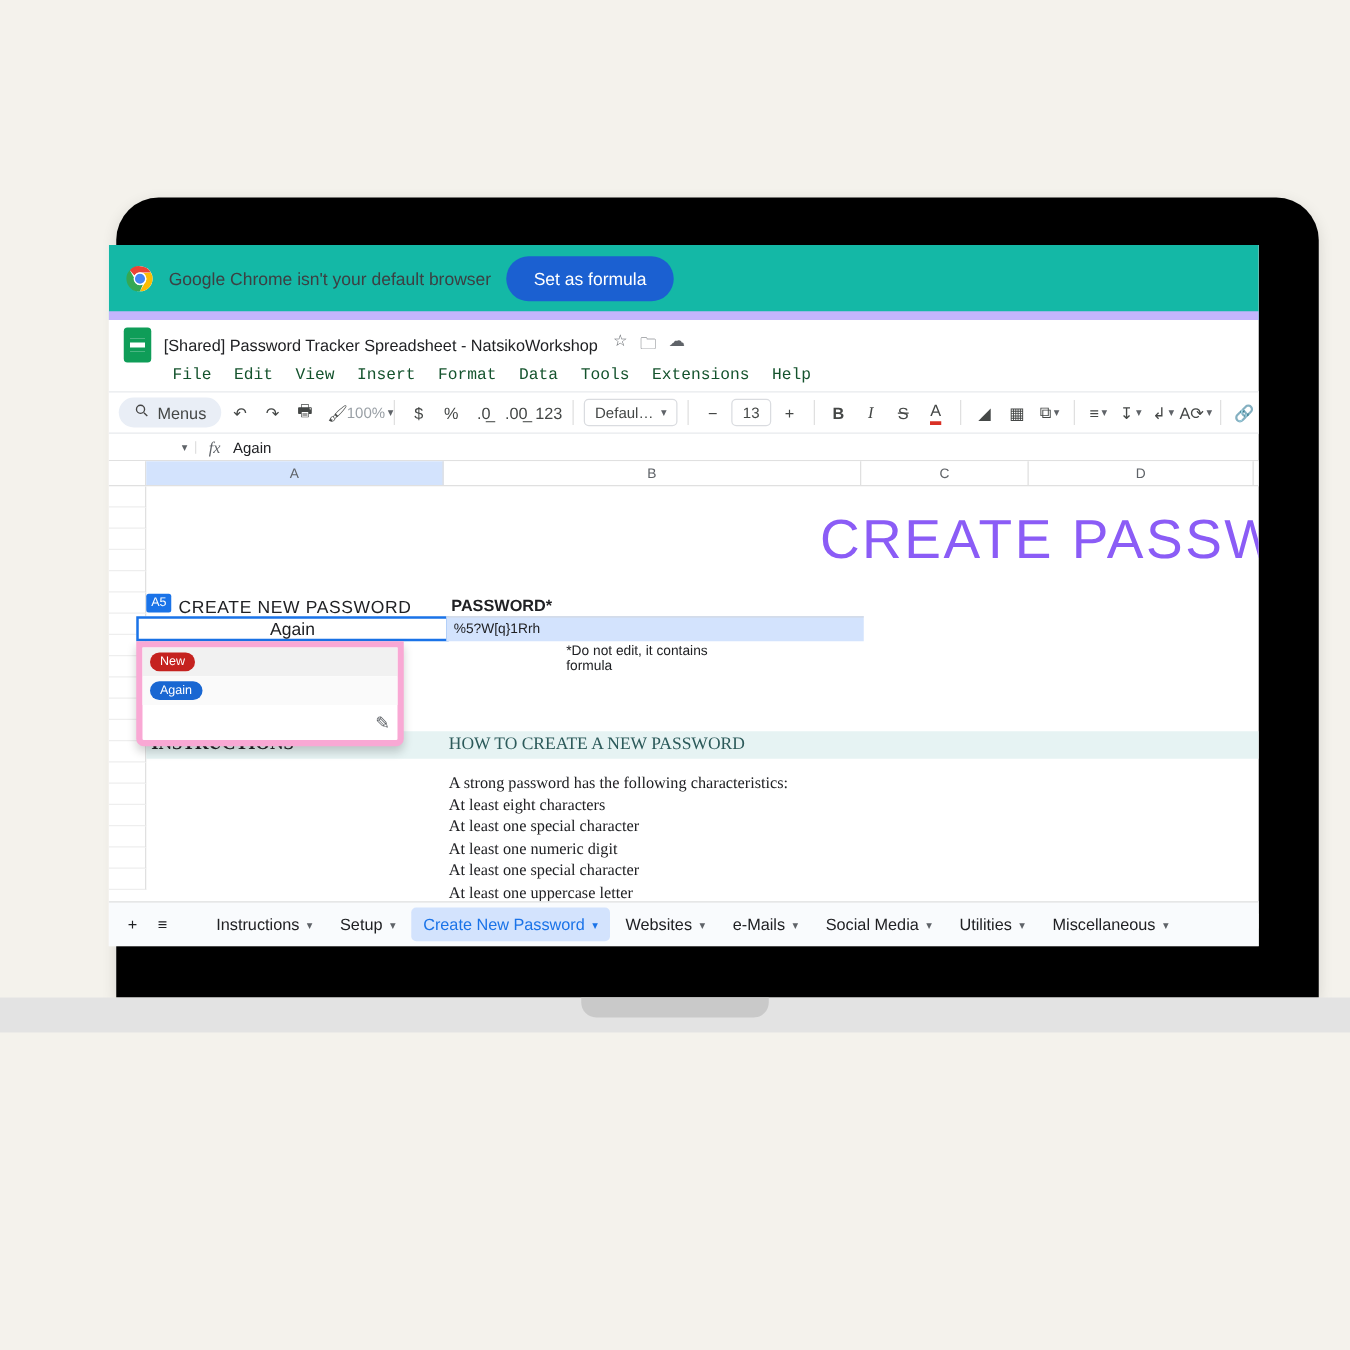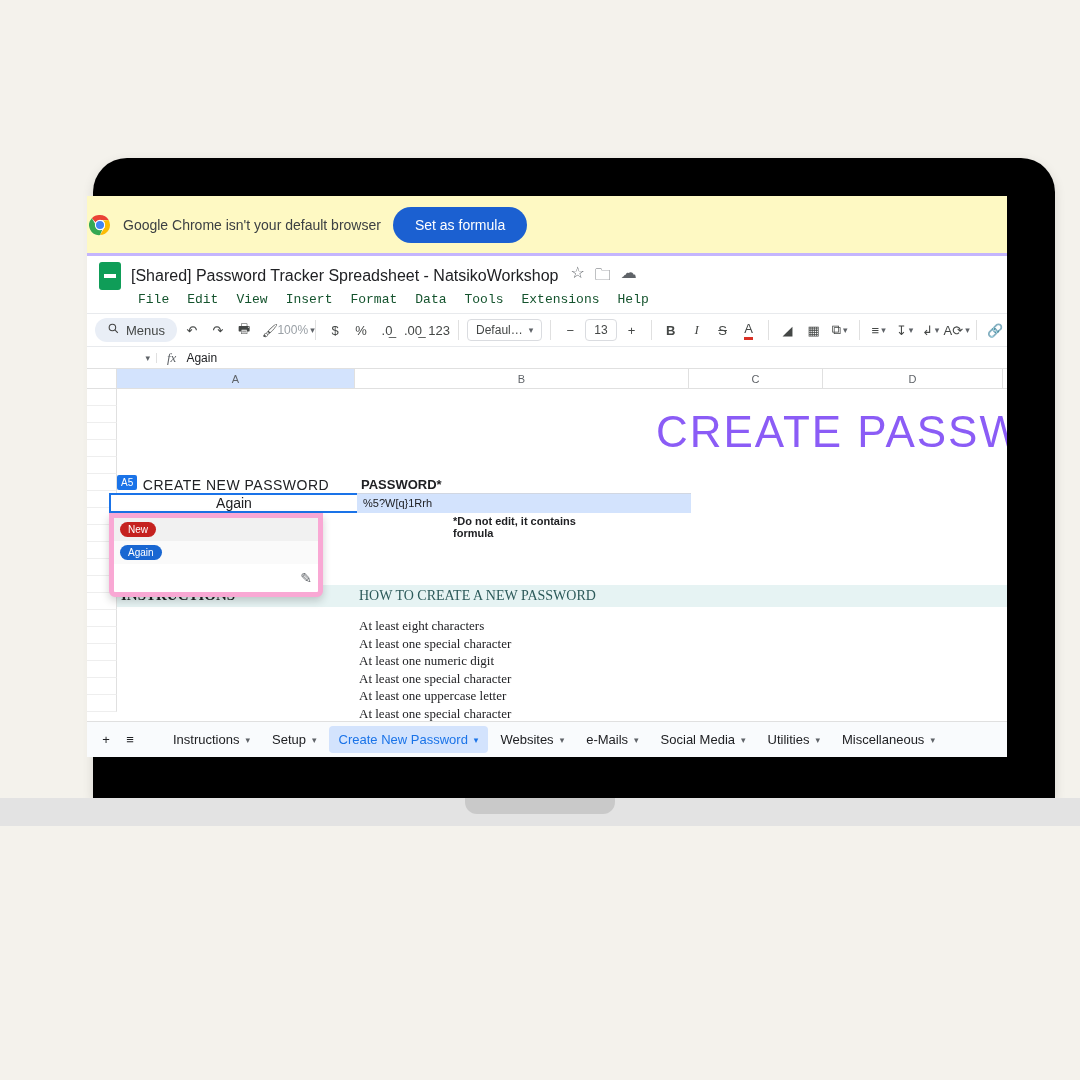--- a/index.html
+++ b/index.html
@@ -37,24 +37,24 @@
       top: 38px; left: -6px;
       width: 920px; height: 561px;
       background: #fff;
       overflow: hidden;
       font-size: 12px;
       color: #202124;
     }
     
     .banner {
       display: flex; align-items: center;
-      height: 60px; padding: 0 2px;
-      border-bottom: 3px solid #c4b5fd;
+      height: 60px; padding: 0 14px;
+      border-bottom: 7px solid #c4b5fd;
       gap: 12px;
-      background: #fef9c3;
+      background: #14b8a6;
     }
     .chrome-icon-wrap { width: 22px; height: 22px; }
     .banner-text { font-size: 14px; color: #3c4043; }
     .banner-btn {
       background: #1b60d1; color: #fff;
       border: none; border-radius: 22px;
       padding: 10px 22px;
       font-size: 14px; font-weight: 500;
       cursor: pointer;
     }
@@ -67,21 +67,21 @@
       width: 22px; height: 28px;
       background: #0f9d58; border-radius: 3px;
       display: flex; align-items: center; justify-content: center;
     }
     .sheets-icon::before {
       content: ""; display: block;
       width: 12px; height: 10px; background: #fff;
       box-shadow: inset 0 3px #0f9d58, inset 0 -3px #0f9d58;
     }
     .titlebar-col { display: flex; flex-direction: column; }
-    .doctitle { font-size: 16px; color: #202124; display: flex; align-items: center; gap: 12px; }
+    .doctitle { font-size: 13px; color: #202124; display: flex; align-items: center; gap: 12px; }
     .title-icons { display: flex; gap: 10px; color: #5f6368; }
     .title-icons span { cursor: pointer; }
     
     .menubar {
       display: flex; gap: 4px;
       padding: 0 0 4px 44px;
       font-size: 13px; color: #14532d; font-family: Liberation Mono, monospace;
     }
     .menubar span { padding: 2px 7px; cursor: pointer; border-radius: 4px; }
     
@@ -191,21 +191,21 @@
       position: absolute; top: 104px; left: 270px;
       width: 334px; height: 20px;
       background: #d3e3fd;
       font-size: 11px; padding: 3px 6px;
       color: #202124;
       border-top: 1px solid #d1d7e2;
     }
     .noedit {
       position: absolute; top: 124px; left: 270px;
       width: 334px; padding: 2px 96px 0 96px;
-      font-size: 11px; color: #202124; font-weight: bold;
+      font-size: 11px; color: #202124;
     }
     
     .sugg {
       position: absolute; top: 124px; left: 22px;
       width: 214px;
       background: #fff;
       border: 5px solid #f9a8d4;
       border-radius: 0 0 6px 6px;
       box-shadow: 0 4px 8px rgba(0,0,0,.18);
       z-index: 5;
@@ -436,20 +436,21 @@
           <span>✎</span>
         </div>
       </div>
 
       <div class="instr-head">
         <div class="iA">INSTRUCTIONS</div>
         <div class="iB">HOW TO CREATE A NEW PASSWORD</div>
       </div>
 
       <div class="instr-body">
+        <div>A strong password has the following characteristics:</div>
         <div>At least eight characters</div>
         <div>At least one special character</div>
         <div>At least one numeric digit</div>
         <div>At least one special character</div>
         <div>At least one uppercase letter</div>
         <div>At least one special character</div>
         <div>At least one lowercase letter</div>
       </div>
 
       <div class="hscroll">

